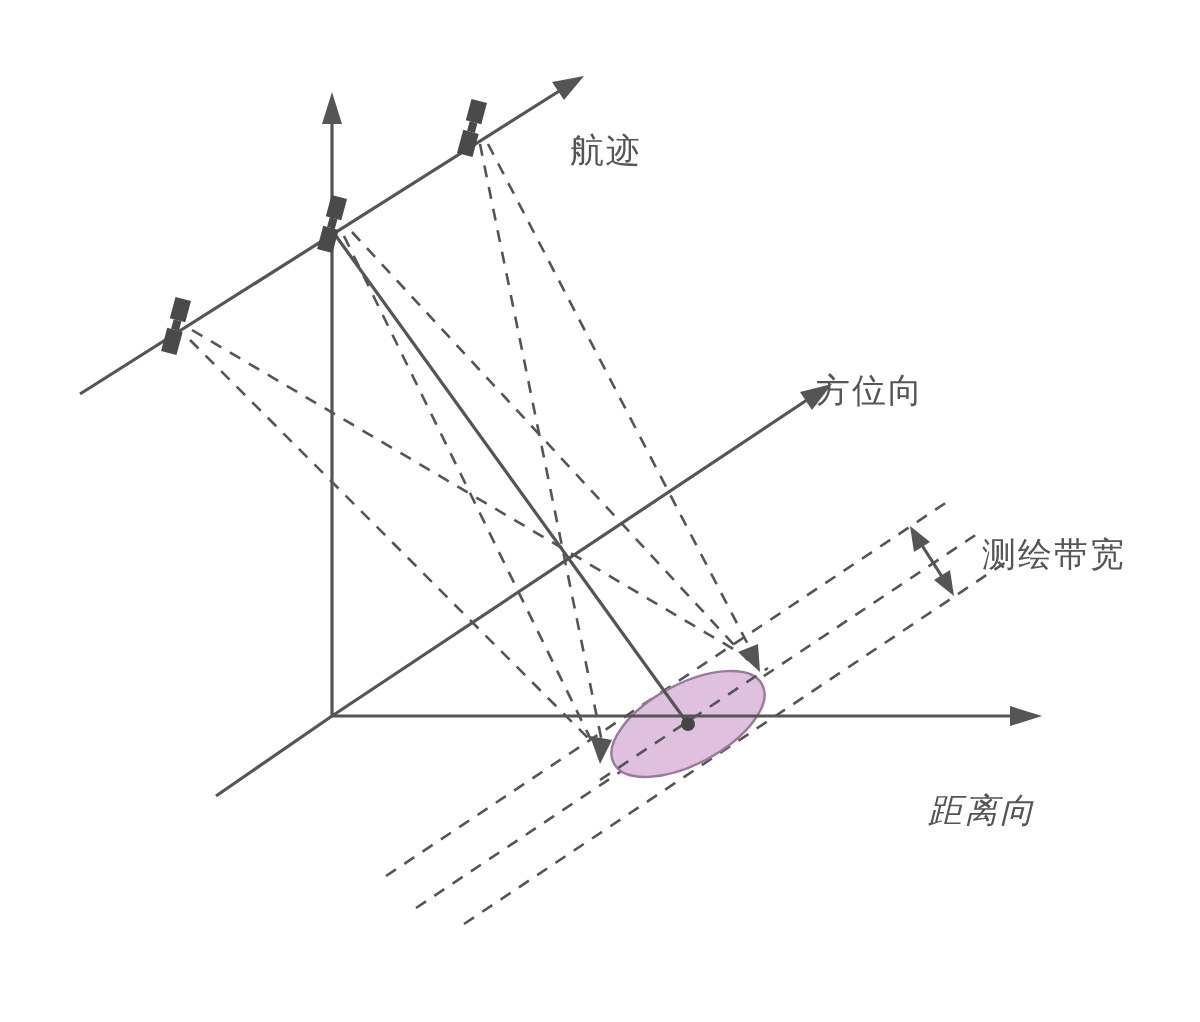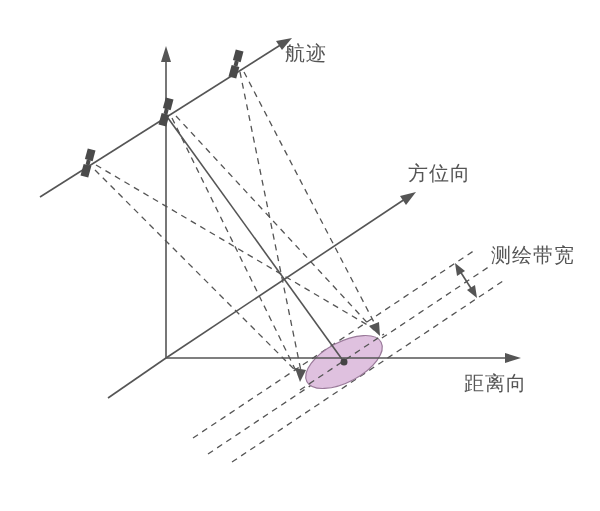--- a/index.html
+++ b/index.html
@@ -1,20 +1,20 @@
 <!DOCTYPE html>
 <html><head>
   <meta charset="utf-8">
   <style>
     html, body { margin: 0; padding: 0; background: #ffffff; }
     body { width: 600px; height: 511px; position: relative; overflow: hidden;
            font-family: "DejaVu Sans", sans-serif; }
     #diagram { position: absolute; left: 0; top: 0; width: 600px; height: 511px; }
-    .label { position: absolute; font-size: 20px; color: #555555; letter-spacing: 1px;
-             font-family: "DejaVu Sans", sans-serif; white-space: nowrap; }
+    .label { position: absolute; font-size: 17px; color: #555555; letter-spacing: 1px;
+             font-family: "DejaVu Sans", sans-serif; white-space: nowrap; margin-top: 24px; }
     .axis { stroke: #555555; stroke-width: 1.6; fill: none; }
     .dash { stroke: #555555; stroke-width: 1.3; fill: none; stroke-dasharray: 6 5; }
     .beam { stroke: #555555; stroke-width: 1.6; fill: none; }
     .sat { fill: #4a4a4a; }
     .arrowhead { fill: #555555; }
   </style>
 </head>
 <body>
 
 <svg id="diagram" viewBox="0 0 600 511" xmlns="http://www.w3.org/2000/svg">
@@ -88,13 +88,13 @@
   <g transform="translate(236,64) rotate(15)">
     <rect class="sat" x="-4" y="-14" width="8" height="11"></rect>
     <rect class="sat" x="-4" y="2" width="8" height="12"></rect>
     <rect class="sat" x="-2" y="-3" width="4" height="5"></rect>
   </g>
 </svg>
 
 <div class="label" style="left:285px; top:40px;">航迹</div>
 <div class="label" style="left:408px; top:160px;">方位向</div>
 <div class="label" style="left:491px; top:242px;">测绘带宽</div>
-<div class="label" style="left:464px; top:370px;">距离向</div>
+<div class="label" style="left:464px; top:370px;font-style:italic;">距离向</div>
 
 </body></html>

